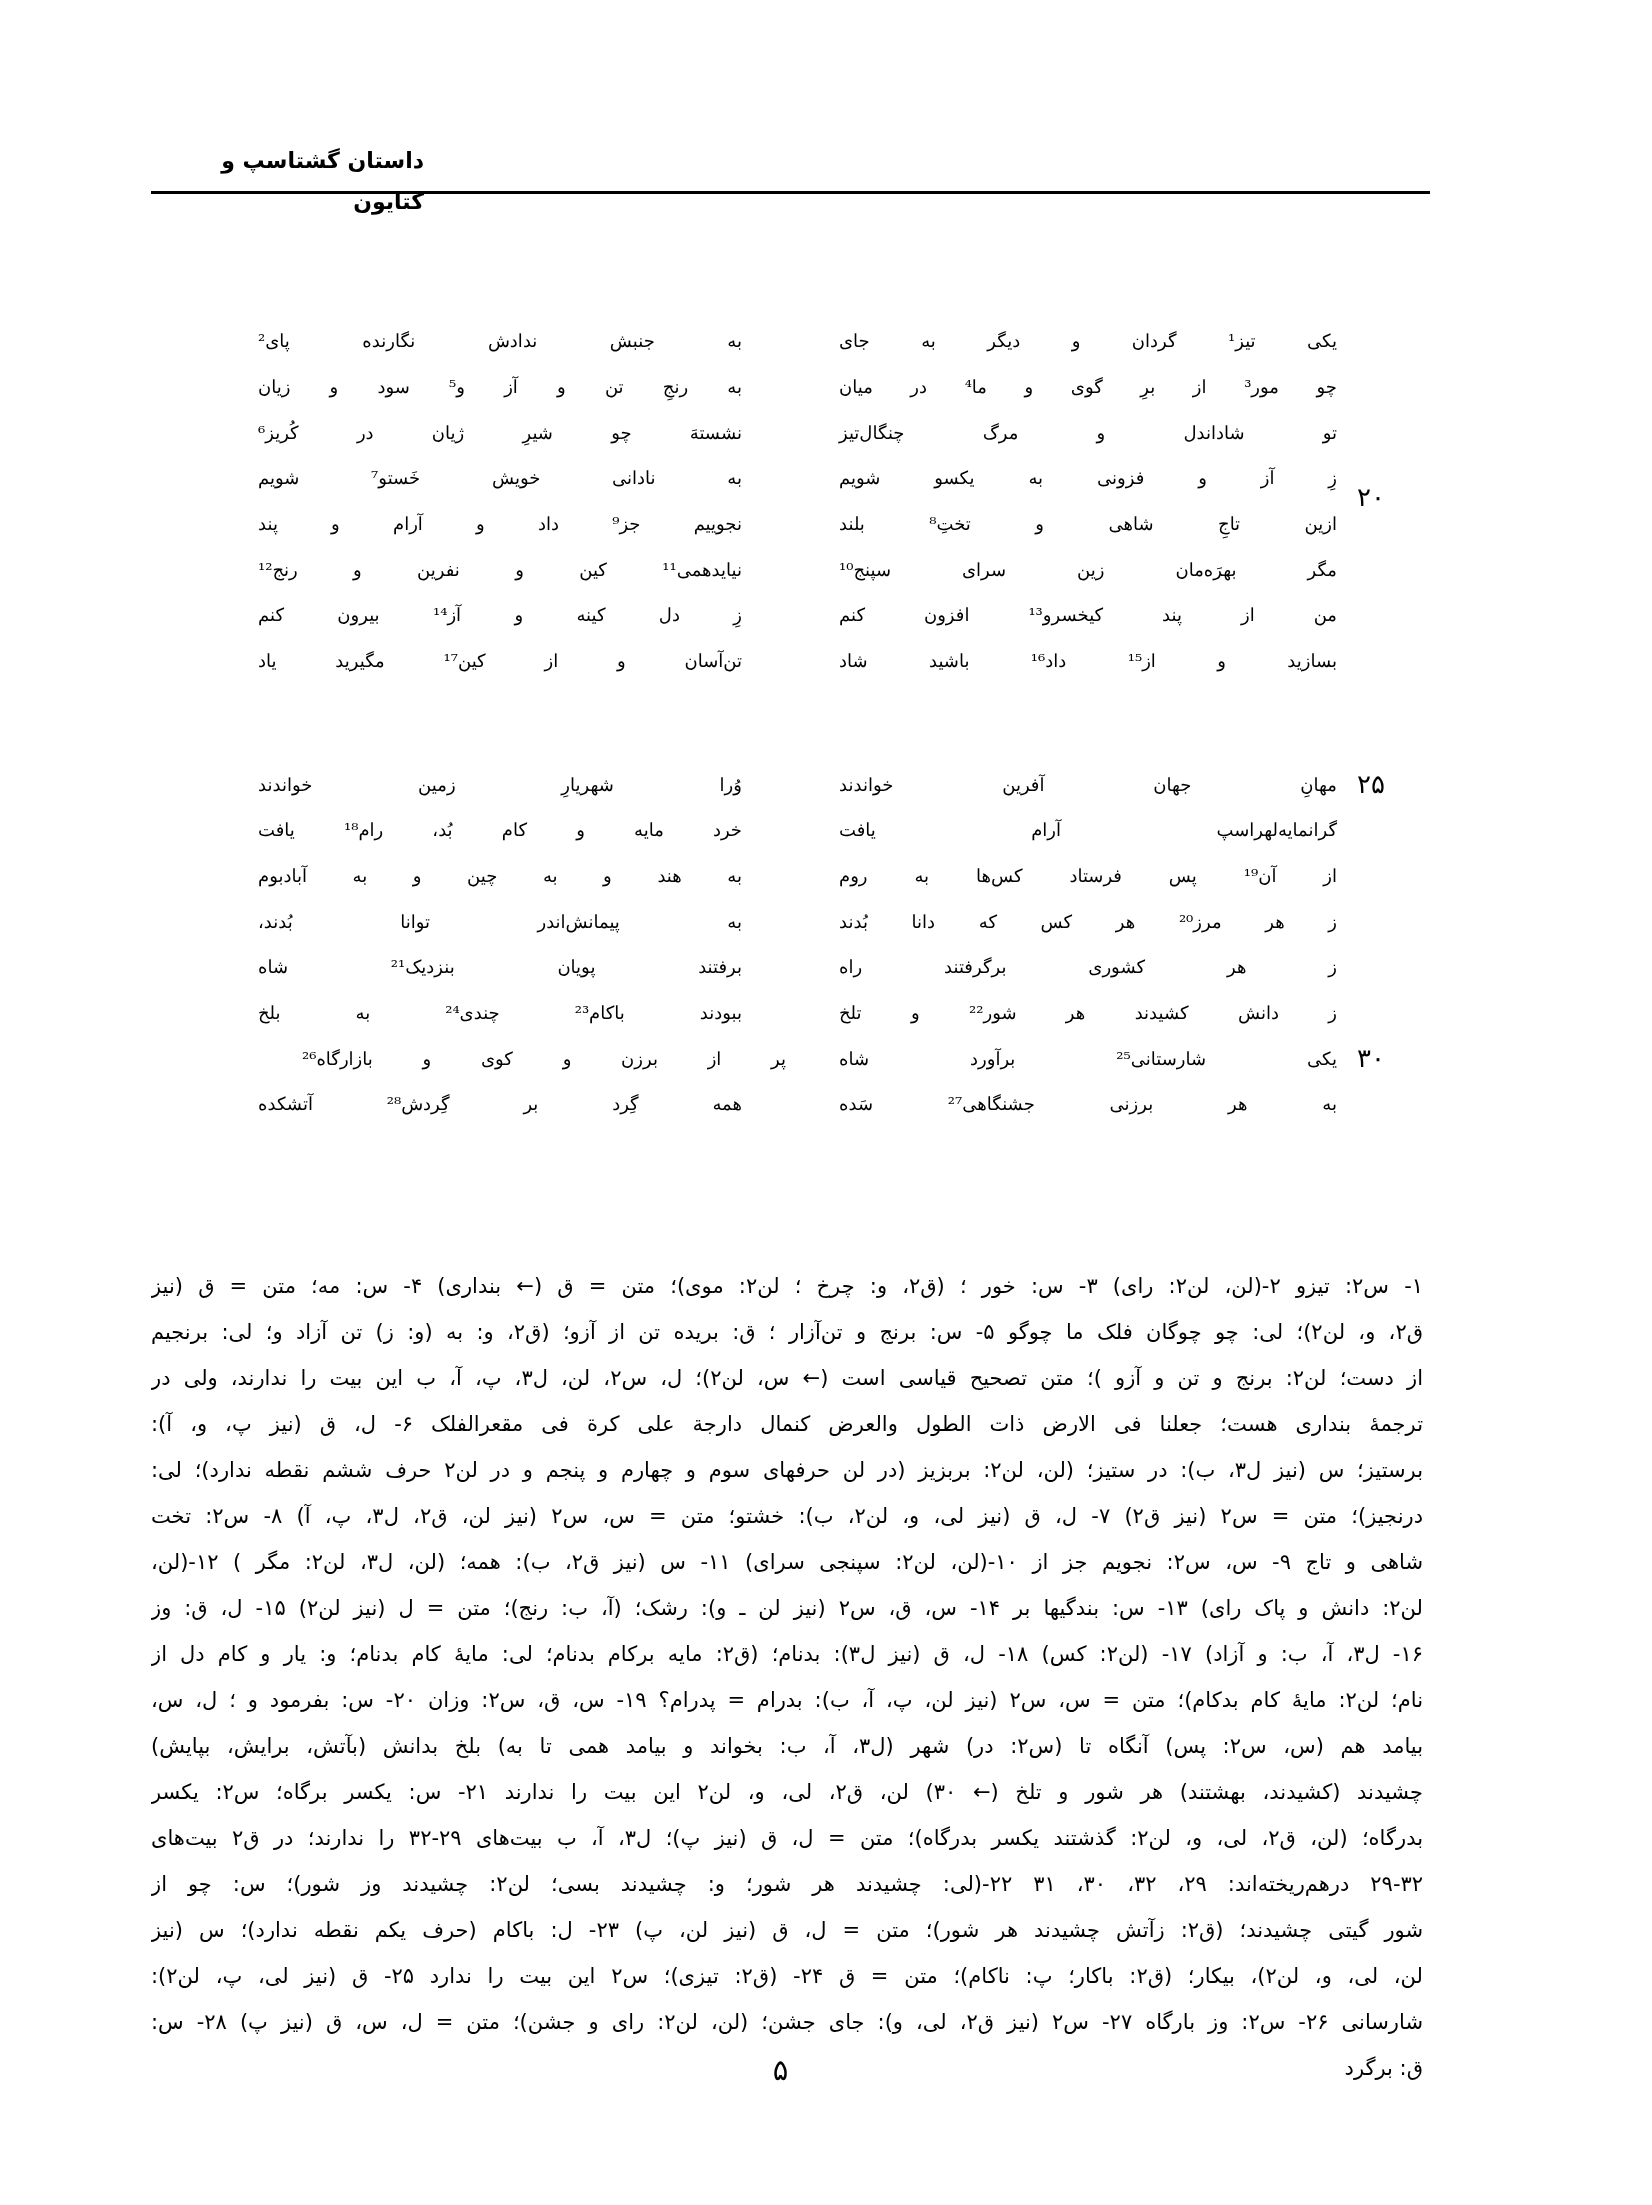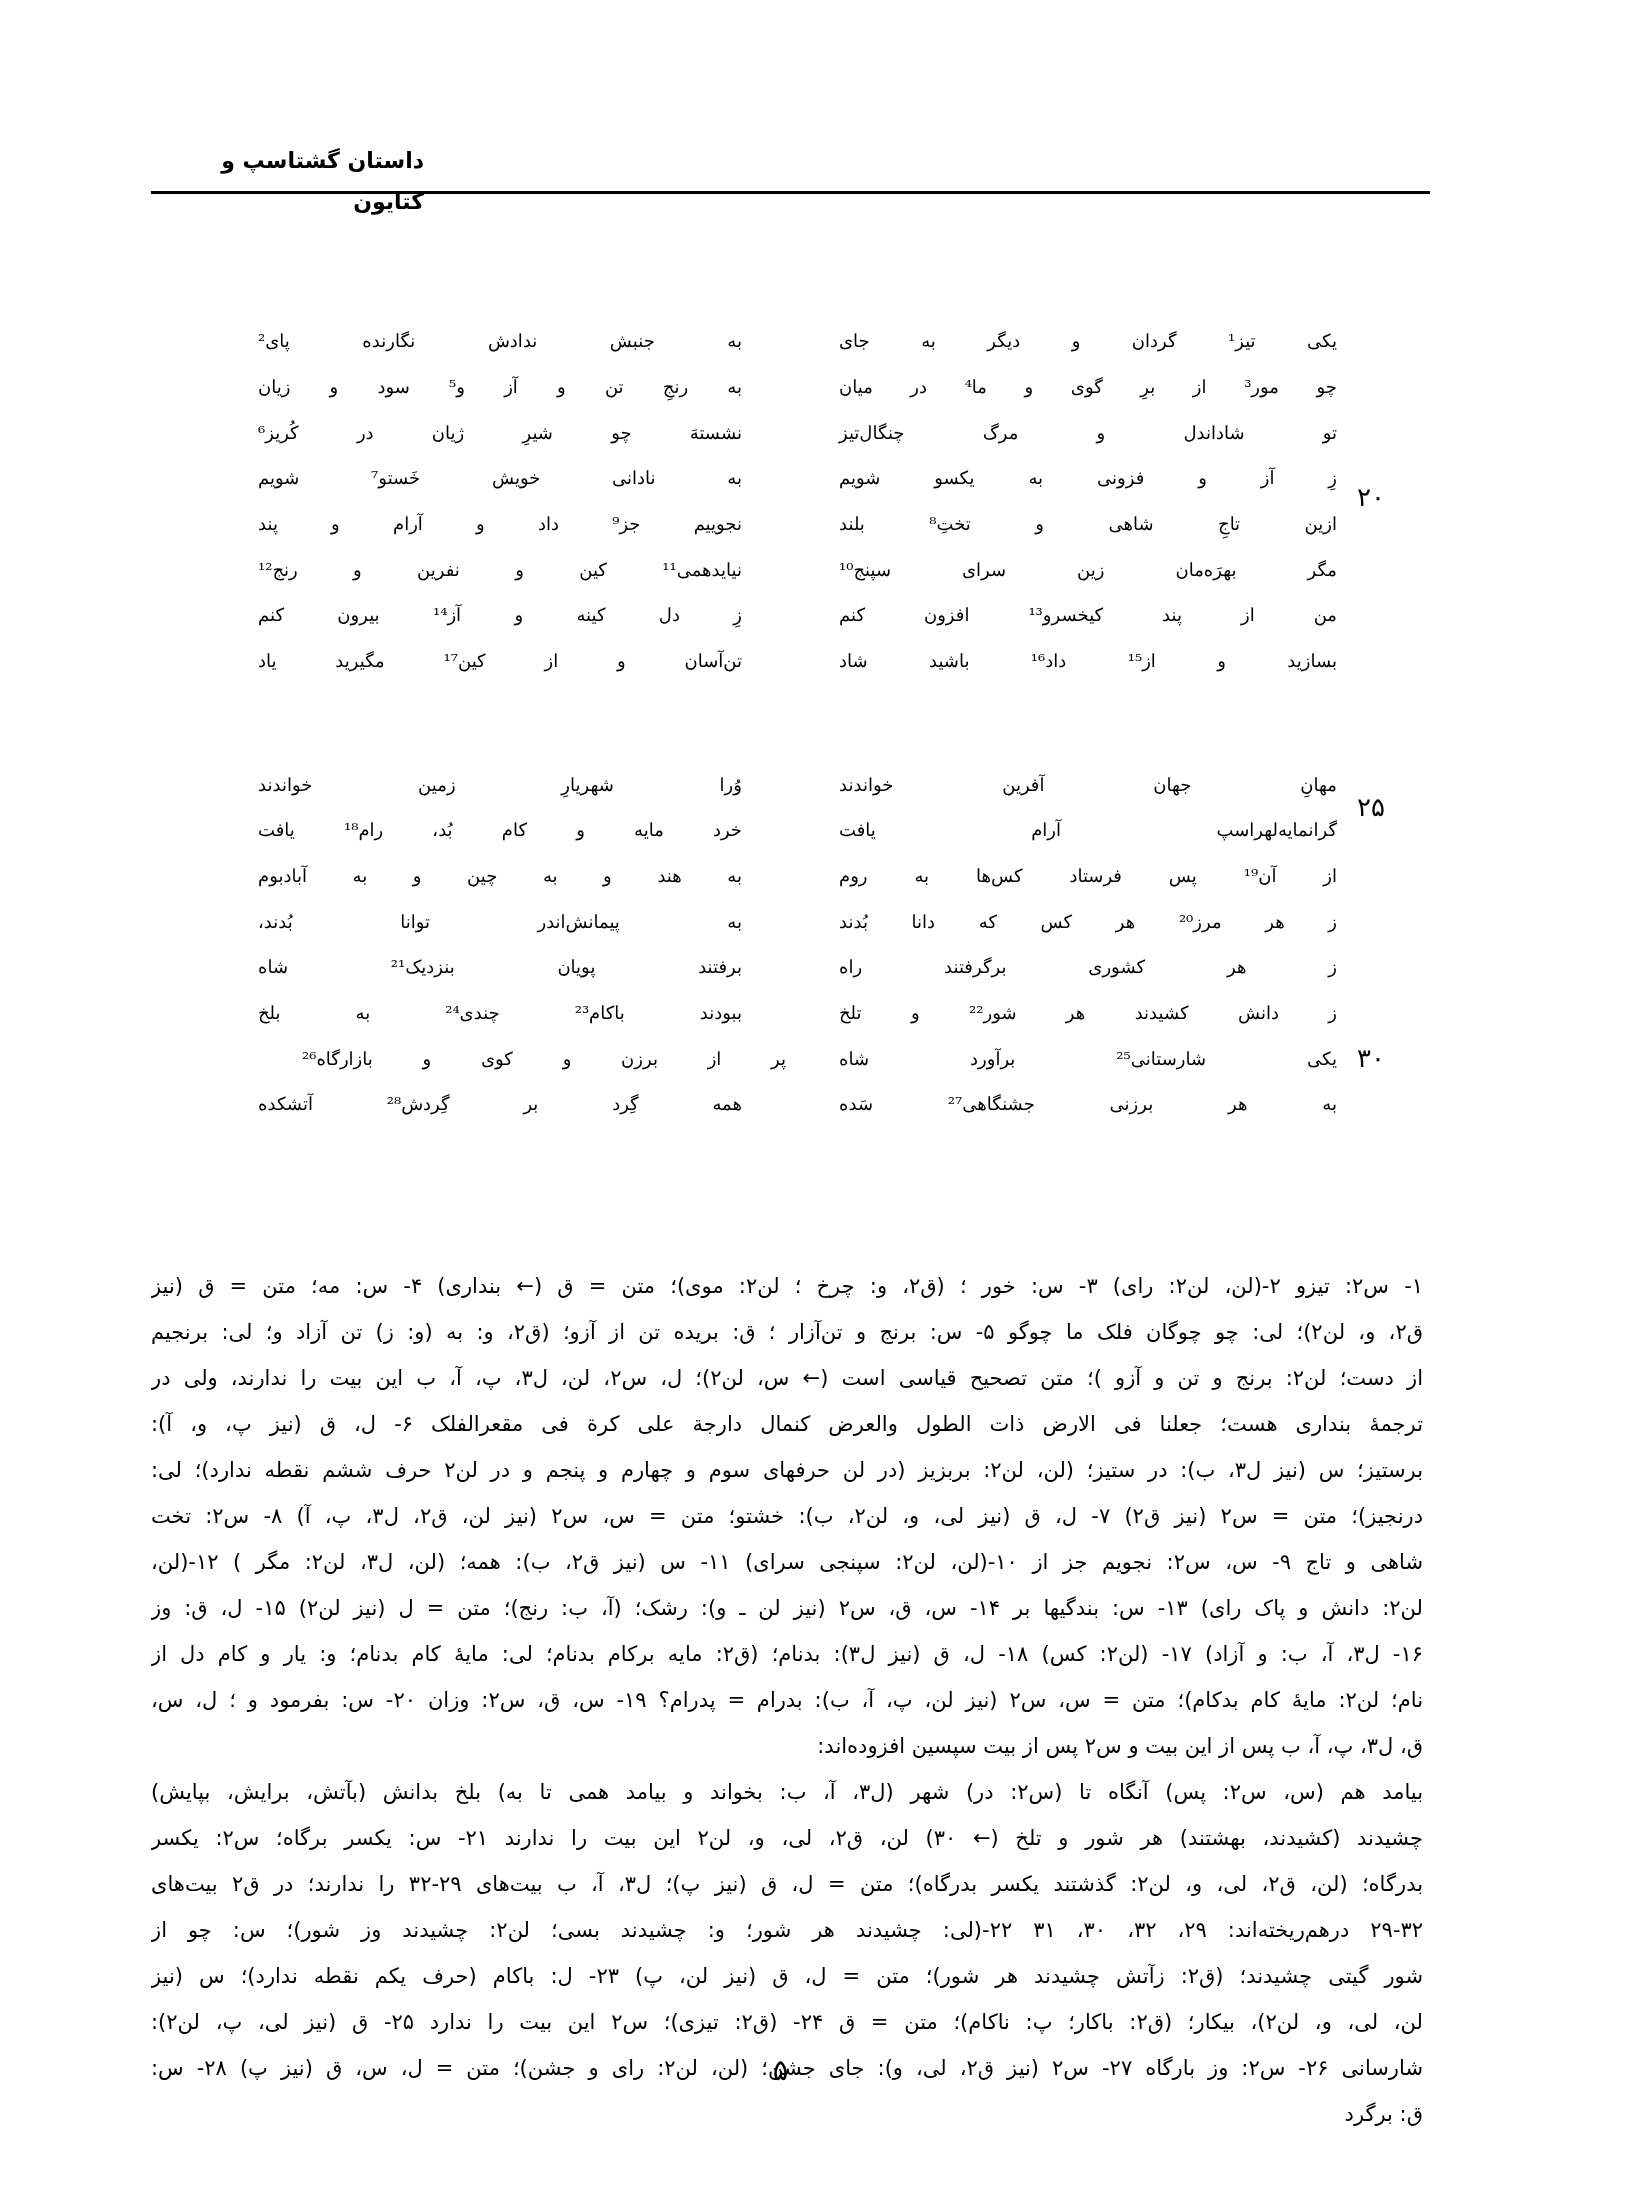--- a/index.html
+++ b/index.html
@@ -54,36 +54,35 @@
     <div class="verse col-left" style="top: 953px;">برفتند پویان بنزدیک²¹ شاه</div>
     <div class="verse col-right" style="top: 999px;">ز دانش کشیدند هر شور²² و تلخ</div>
     <div class="verse col-left" style="top: 999px;">ببودند باکام²³ چندی²⁴ به بلخ</div>
     <div class="verse col-right" style="top: 1045px;">یکی شارستانی²⁵ برآورد شاه</div>
     <div class="verse col-left" style="top: 1045px; margin-left: 44px;">پر از برزن و کوی و بازارگاه²⁶</div>
     <div class="verse col-right" style="top: 1090px;">به هر برزنی جشنگاهی²⁷ سَده</div>
     <div class="verse col-left" style="top: 1090px;">همه گِرد بر گِردش²⁸ آتشکده</div>
   </div>
 <div id="vnums">
     <div class="vnum" style="top: 484px;">۲۰</div>
-    <div class="vnum" style="top: 771px; margin-top: 23px;">۲۵</div>
+    <div class="vnum" style="top: 771px;">۲۵</div>
     <div class="vnum" style="top: 1045px;">۳۰</div>
   </div>
 
 <div class="footnotes" id="footnotes">
     <span class="fn-line">۱- س۲: تیزو  ۲-(لن، لن۲: رای)  ۳- س: خور ؛ (ق۲، و: چرخ ؛ لن۲: موی)؛ متن = ق (← بنداری)  ۴- س: مه؛ متن = ق (نیز</span>
     <span class="fn-line">ق۲، و، لن۲)؛ لی: چو چوگان فلک ما چوگو  ۵- س: برنج و تن‌آزار ؛ ق: بریده تن از آزو؛ (ق۲، و: به (و: ز) تن آزاد و؛ لی: برنجیم</span>
     <span class="fn-line">از دست؛ لن۲: برنج و تن و آزو )؛ متن تصحیح قیاسی است (← س، لن۲)؛ ل، س۲، لن، ل۳، پ، آ، ب این بیت را ندارند، ولی در</span>
     <span class="fn-line">ترجمهٔ بنداری هست؛ جعلنا فی الارض ذات الطول والعرض کنمال دارجة علی کرة فی مقعرالفلک  ۶- ل، ق (نیز پ، و، آ):</span>
     <span class="fn-line">برستیز؛ س (نیز ل۳، ب): در ستیز؛ (لن، لن۲: بربزیز (در لن حرفهای سوم و چهارم و پنجم و در لن۲ حرف ششم نقطه ندارد)؛ لی:</span>
     <span class="fn-line">درنجیز)؛ متن = س۲ (نیز ق۲)  ۷- ل، ق (نیز لی، و، لن۲، ب): خشتو؛ متن = س، س۲ (نیز لن، ق۲، ل۳، پ، آ)  ۸- س۲: تخت</span>
     <span class="fn-line">شاهی و تاج ۹- س، س۲: نجویم جز از  ۱۰-(لن، لن۲: سپنجی سرای) ۱۱- س (نیز ق۲، ب): همه؛ (لن، ل۳، لن۲: مگر ) ۱۲-(لن،</span>
     <span class="fn-line">لن۲: دانش و پاک رای) ۱۳- س: بندگیها بر ۱۴- س، ق، س۲ (نیز لن ـ و): رشک؛ (آ، ب: رنج)؛ متن = ل (نیز لن۲) ۱۵- ل، ق: وز</span>
     <span class="fn-line">۱۶- ل۳، آ، ب: و آزاد) ۱۷- (لن۲: کس) ۱۸- ل، ق (نیز ل۳): بدنام؛ (ق۲: مایه برکام بدنام؛ لی: مایهٔ کام بدنام؛ و: یار و کام دل از</span>
     <span class="fn-line">نام؛ لن۲: مایهٔ کام بدکام)؛ متن = س، س۲ (نیز لن، پ، آ، ب): بدرام = پدرام؟ ۱۹- س، ق، س۲: وزان ۲۰- س: بفرمود و ؛ ل، س،</span>
-    <span class="fn-line last">ق، ل۳، پ، آ، ب پس از این بیت و س۲ پس از بیت سپسین افزوده‌اند:</span>
     <span class="fn-line">بیامد هم (س، س۲: پس) آنگاه تا (س۲: در) شهر (ل۳، آ، ب: بخواند و بیامد همی تا به) بلخ   بدانش (بآتش، برایش، بپایش)</span>
     <span class="fn-line">چشیدند (کشیدند، بهشتند) هر شور و تلخ (← ۳۰) لن، ق۲، لی، و، لن۲ این بیت را ندارند ۲۱- س: یکسر برگاه؛ س۲: یکسر</span>
     <span class="fn-line">بدرگاه؛ (لن، ق۲، لی، و، لن۲: گذشتند یکسر بدرگاه)؛ متن = ل، ق (نیز پ)؛ ل۳، آ، ب بیت‌های ۲۹-۳۲ را ندارند؛ در ق۲ بیت‌های</span>
     <span class="fn-line">۲۹-۳۲ درهم‌ریخته‌اند: ۲۹، ۳۲، ۳۰، ۳۱ ۲۲-(لی: چشیدند هر شور؛ و: چشیدند بسی؛ لن۲: چشیدند وز شور)؛ س: چو از</span>
     <span class="fn-line">شور گیتی چشیدند؛ (ق۲: زآتش چشیدند هر شور)؛ متن = ل، ق (نیز لن، پ)  ۲۳- ل: باکام (حرف یکم نقطه ندارد)؛ س (نیز</span>
     <span class="fn-line">لن، لی، و، لن۲)، بیکار؛ (ق۲: باکار؛ پ: ناکام)؛ متن = ق ۲۴- (ق۲: تیزی)؛ س۲ این بیت را ندارد  ۲۵- ق (نیز لی، پ، لن۲):</span>
     <span class="fn-line">شارسانی ۲۶- س۲: وز بارگاه ۲۷- س۲ (نیز ق۲، لی، و): جای جشن؛ (لن، لن۲: رای و جشن)؛ متن = ل، س، ق (نیز پ)  ۲۸- س:</span>
     <span class="fn-line last">ق: برگرد</span>
   </div>
 

